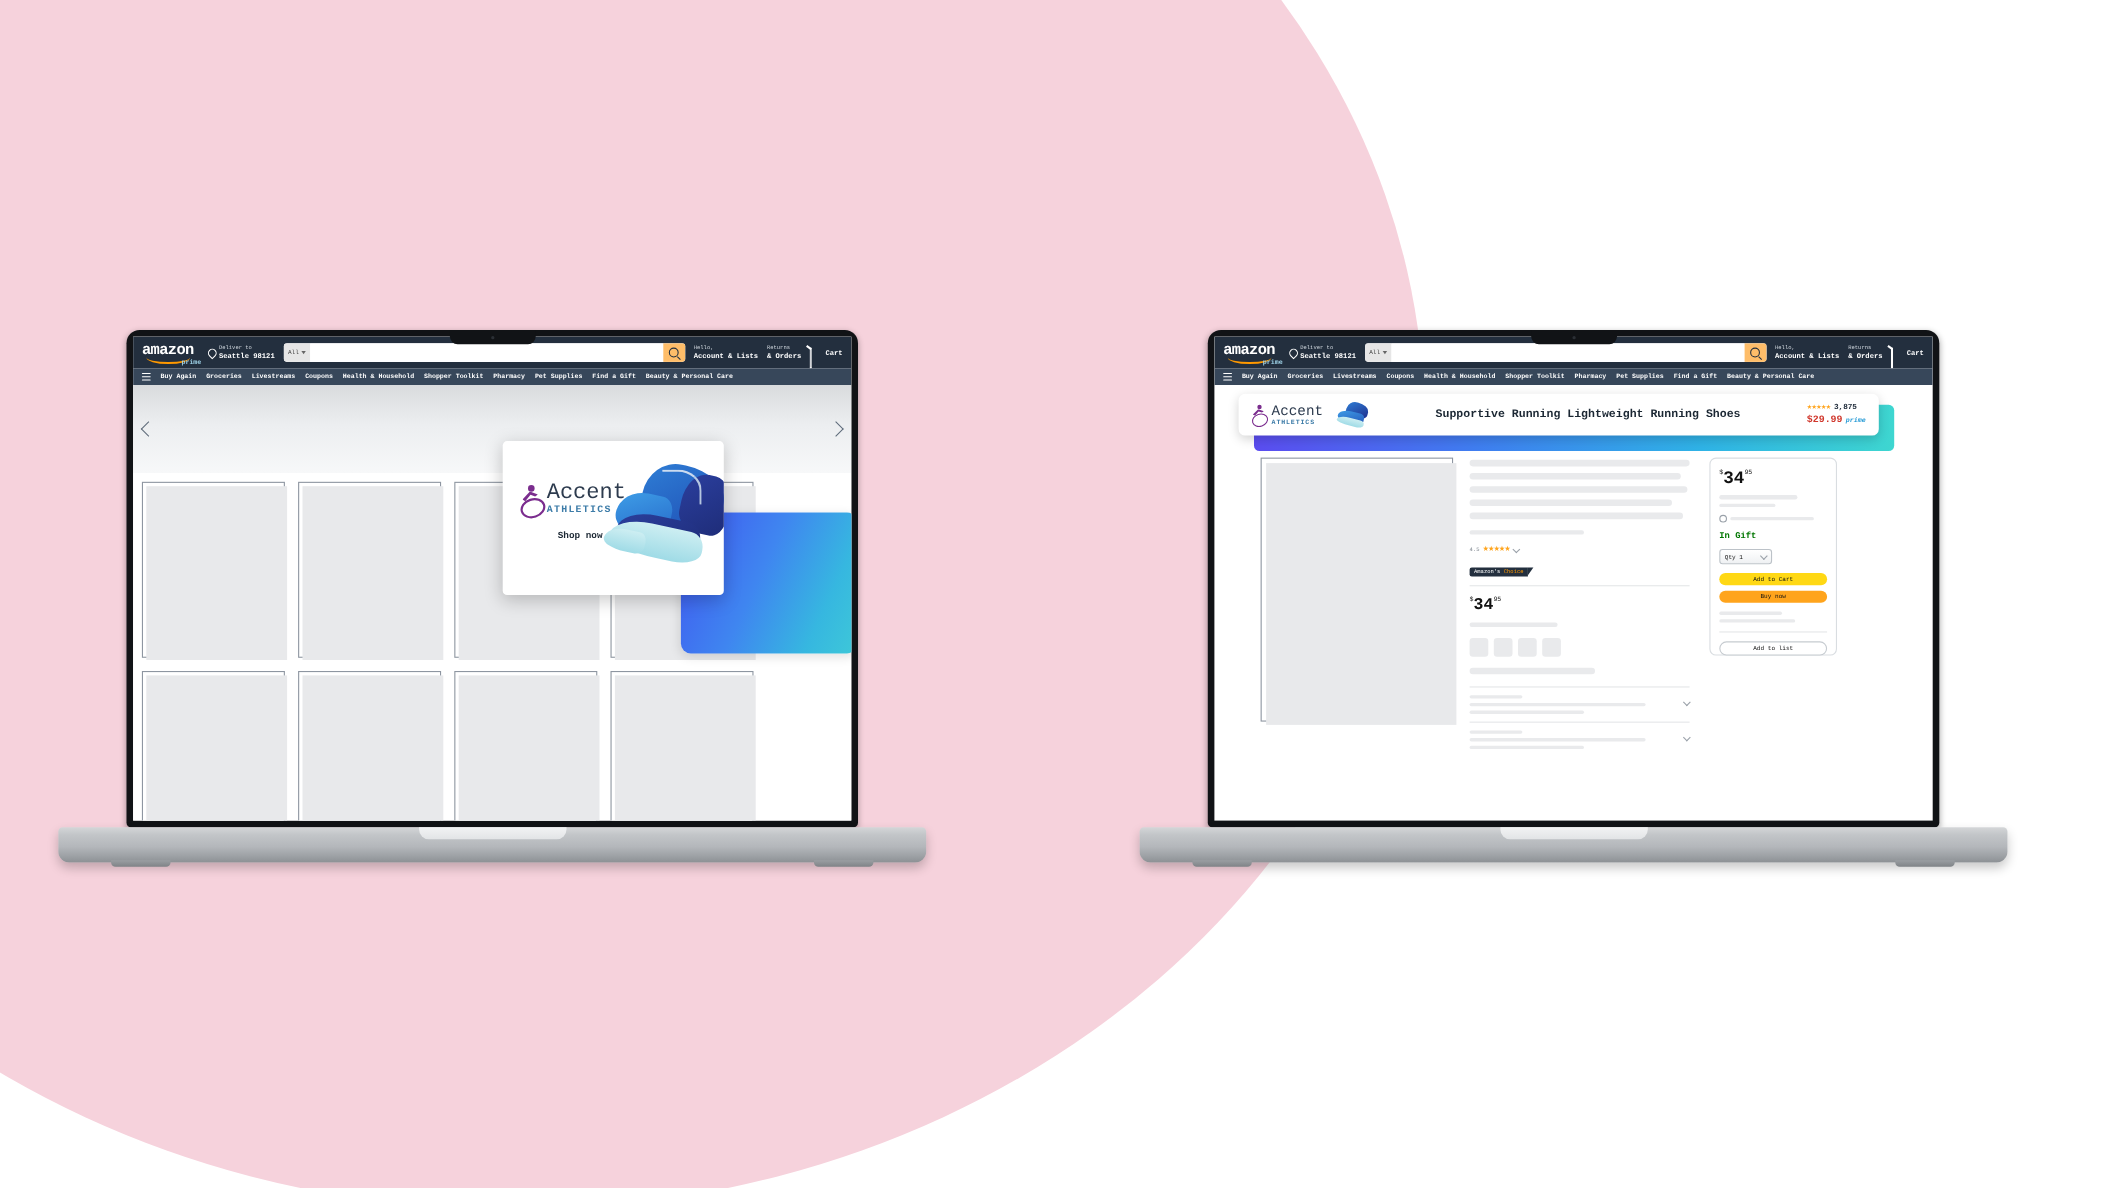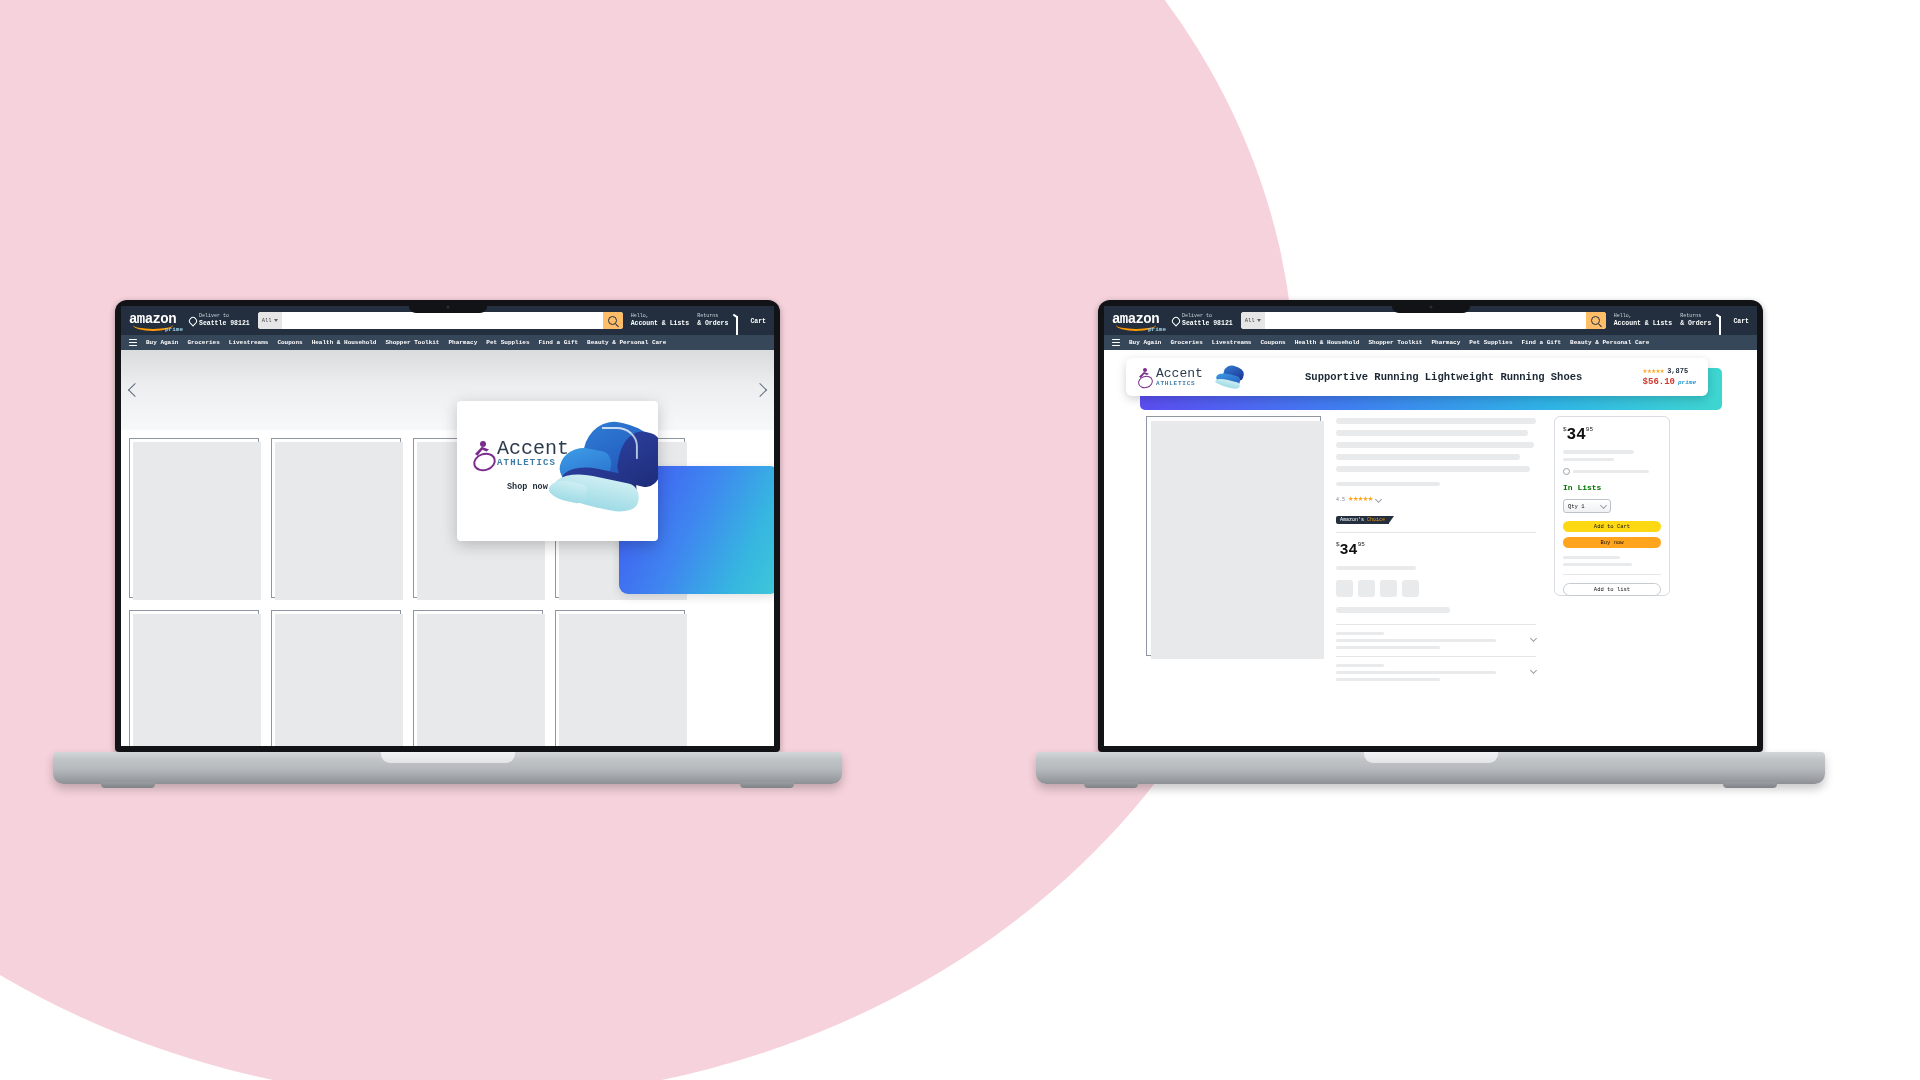--- a/index.html
+++ b/index.html
@@ -402,21 +402,21 @@
           </div>
 
           <div class="ptitle" style="font-size:10.5px;text-align:center;">Supportive Running Lightweight Running Shoes</div>
 
           <div style="text-align:left;flex:none;">
             <div style="display:flex;align-items:center;gap:3px;">
               <span class="stars" style="font-size:8px;">★★★★★</span>
               <span class="scount" style="font-size:7px;">3,875</span>
             </div>
             <div style="display:flex;align-items:center;gap:3px;margin-top:2px;">
-              <span class="price-red" style="font-size:9px;">$56.10</span>
+              <span class="price-red" style="font-size:9px;">$29.99</span>
               <span class="prime-tag" style="font-size:6px;">prime</span>
             </div>
           </div>
         </div>
 
         <div class="det-img" style="left:42px;top:110px;width:175px;height:240px;">
           <div class="ph" style="left:4px;top:4px;right:-4px;bottom:-4px;"></div>
         </div>
 
         <div style="position:absolute;left:232px;top:112px;width:200px;">
@@ -473,21 +473,21 @@
         <div class="buybox" style="left:450px;top:110px;width:116px;height:180px;padding:9px 8px;">
           <div class="bigprice" style="margin-bottom:6px;">
             <span style="font-size:6px;vertical-align:top;">$</span><b style="font-size:16px;">34</b><span style="font-size:6px;vertical-align:top;">95</span>
           </div>
           <div class="sk r" style="height:4px;width:72%;margin-bottom:4px;"></div>
           <div class="sk r" style="height:3px;width:52%;margin-bottom:7px;"></div>
           <div style="display:flex;align-items:center;gap:3px;margin-bottom:8px;">
             <span style="width:5px;height:5px;border:1px solid #9aa1a9;border-radius:50%;display:inline-block;"></span>
             <span class="sk r" style="height:3px;width:78%;"></span>
           </div>
-          <div class="instock" style="font-size:8px;margin-bottom:7px;">In Lists</div>
+          <div class="instock" style="font-size:8px;margin-bottom:7px;">In Gift</div>
           <div class="qty" style="width:38px;height:12px;padding:0 4px;font-size:5.5px;margin-bottom:8px;">
             <span>Qty 1</span>
             <span class="chev" style="margin-top:-2px;"></span>
           </div>
           <div class="btn-y" style="height:11px;line-height:11px;font-size:5.5px;margin-bottom:5px;">Add to Cart</div>
           <div class="btn-o" style="height:11px;line-height:11px;font-size:5.5px;margin-bottom:8px;">Buy now</div>
           <div class="sk r" style="height:3px;width:58%;margin-bottom:4px;"></div>
           <div class="sk r" style="height:3px;width:70%;margin-bottom:8px;"></div>
           <div class="divider" style="margin-bottom:8px;"></div>
           <div class="btn-w" style="height:11px;line-height:11px;font-size:5.5px;">Add to list</div>

